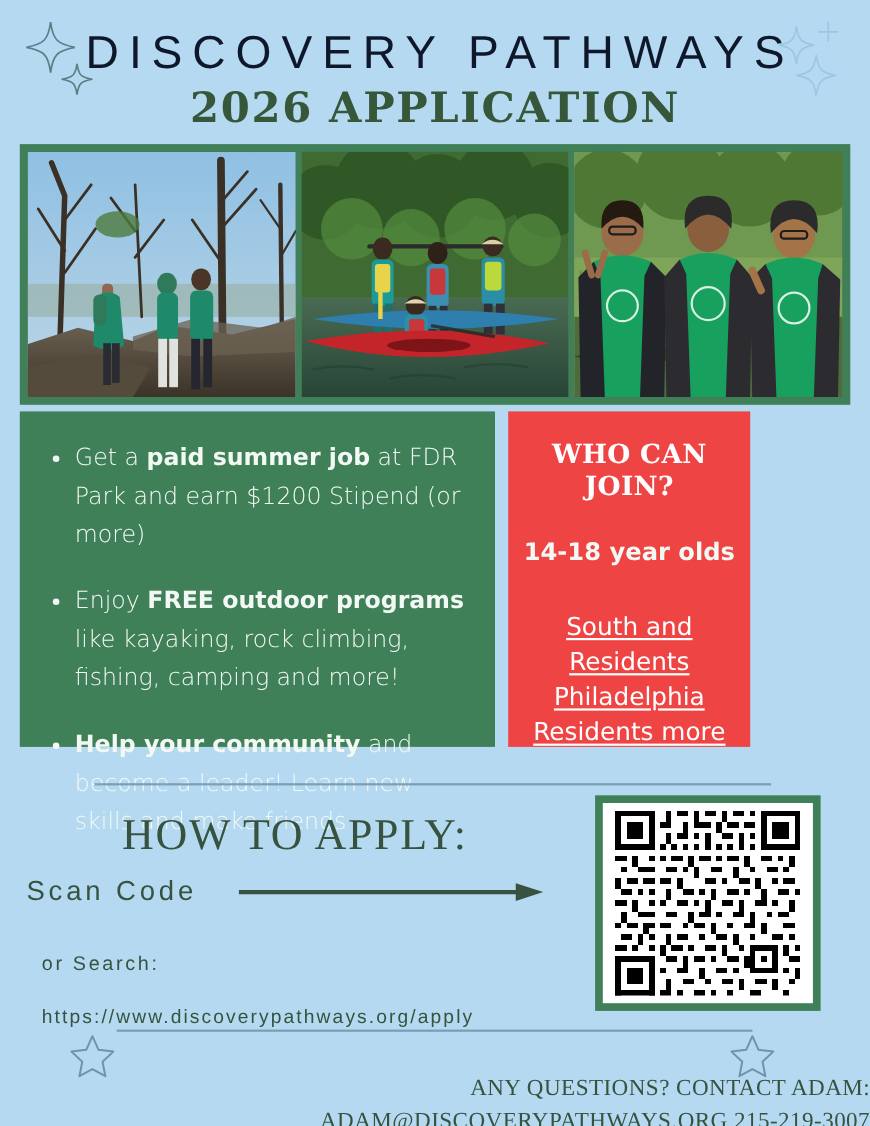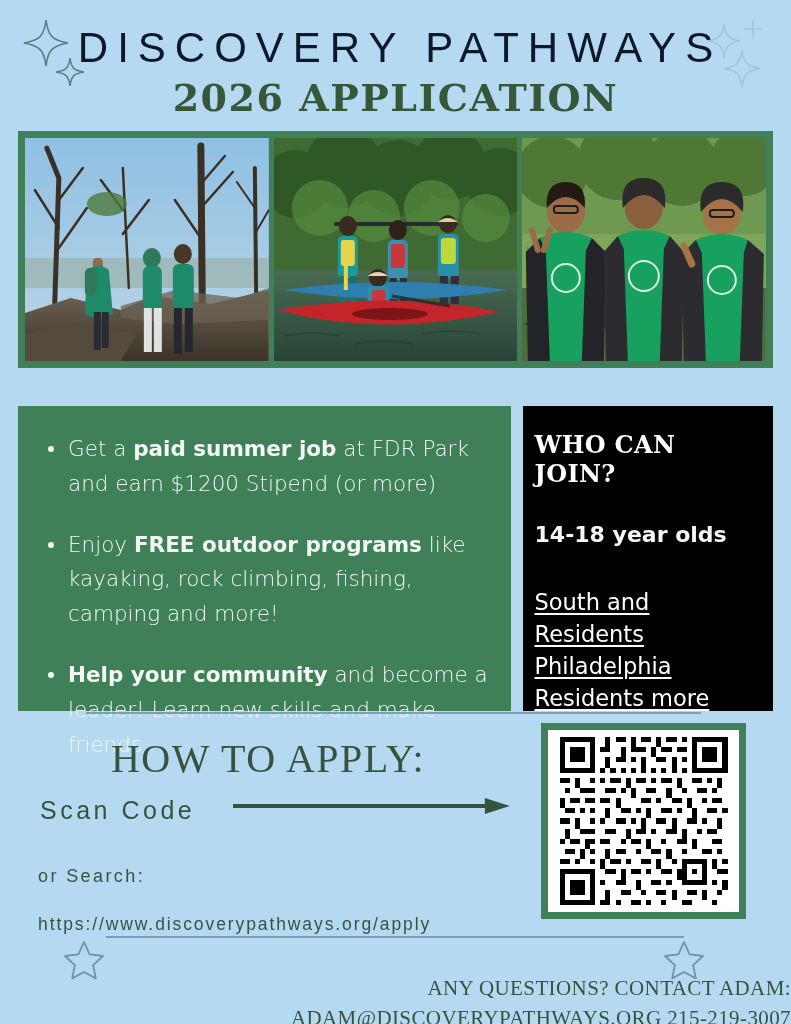--- a/index.html
+++ b/index.html
@@ -72,37 +72,38 @@
     position: relative;
     overflow: hidden;
     background: #4a6a52;
   }
   .photo svg { display: block; width: 100%; height: 100%; }
 
   
   .panels {
     position: absolute;
     left: 18px;
-    top: 406px;
-    width: 755px;
+    top: 374px;
+    width: 664px;
     height: 305px;
     display: flex;
     gap: 12px;
   }
   .panel-left {
     width: 500px;
     background: #3f8059;
     box-sizing: border-box;
     padding: 26px 22px 10px 26px;
   }
   .panel-right {
     flex: 1 1 auto;
-    background: #000000;
+    background: #ef4444;
     box-sizing: border-box;
     padding: 20px 12px;
+    text-align: center;
   }
 
   .bullets {
     list-style: none;
     margin: 0;
     padding: 0;
   }
   .bullets li {
     position: relative;
     color: #f2f8f3;
@@ -172,24 +173,25 @@
     width: 500px;
     text-align: center;
     font-family: "Liberation Serif", serif;
     font-size: 40px;
     font-weight: 400;
     letter-spacing: 1.5px;
     color: #37533f;
   }
   .scan-row {
     position: absolute;
-    left: 40px;
+    left: 24px;
     top: 796px;
     width: 470px;
     display: flex;
+    align-items: center;
   }
   .scan-label {
     font-family: "Liberation Sans", sans-serif;
     font-size: 25px;
     letter-spacing: 3.5px;
     color: #37533f;
     white-space: nowrap;
   }
   .arrow {
     margin-left: 38px;

